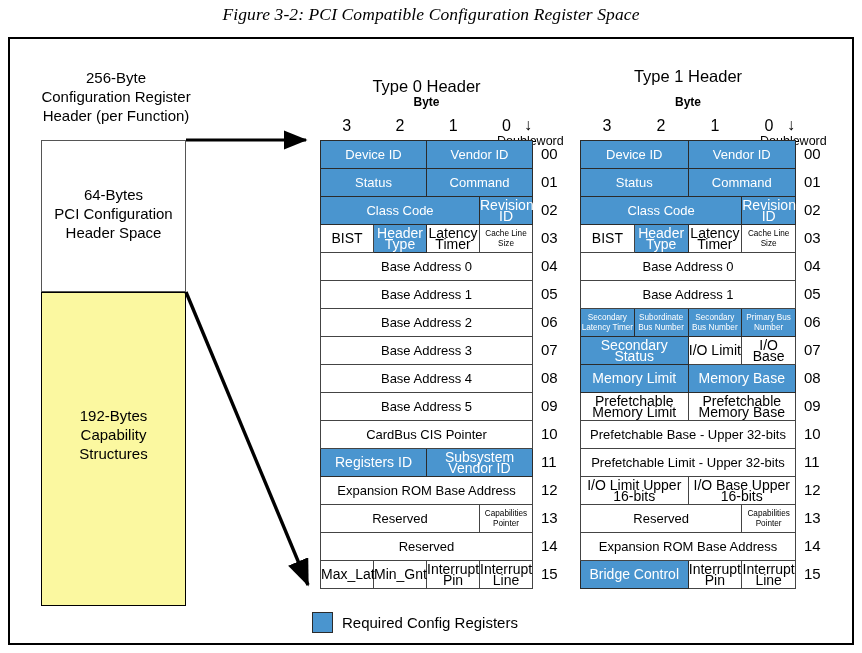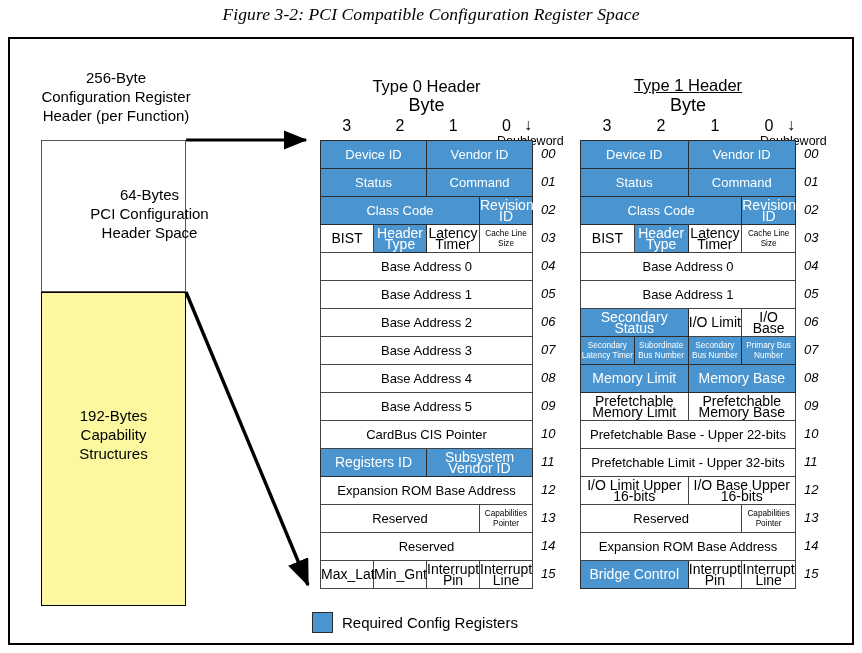--- a/index.html
+++ b/index.html
@@ -10,34 +10,34 @@
     font-family:"Liberation Serif",serif;font-style:italic;font-size:17.5px;letter-spacing:.1px;}
 
   .outer-frame{position:absolute;left:8px;top:37px;width:846px;height:608px;border:2px solid #000;box-sizing:border-box;background:#fff;}
 
   
   .left-caption{position:absolute;left:16px;top:68px;width:200px;text-align:center;font-size:15px;line-height:19px;font-weight:400;}
   .mem-box{position:absolute;box-sizing:border-box;border:1px solid #3a3a3a;}
   .mem-top{left:41px;top:140px;width:145px;height:152px;background:#fff;border-color:#555;}
   .mem-bot{left:41px;top:292px;width:145px;height:314px;background:#fbf8a0;border:1px solid #000;}
   .mem-label{position:absolute;width:145px;text-align:center;font-size:15px;line-height:19px;}
-  .mem-top-label{left:41px;top:185px;padding-left:36px;}
+  .mem-top-label{left:41px;top:185px;}
   .mem-bot-label{left:41px;top:406px;}
 
   
   .arrow-svg{position:absolute;left:0;top:0;width:862px;height:653px;pointer-events:none;}
 
   
   .tbl-wrap{position:absolute;}
   .t0{left:320px;top:140px;}
   .t1{left:580px;top:140px;}
   .tbl-title{position:absolute;text-align:center;font-size:16.5px;}
   .t0-title{left:320px;top:68px;width:213px;margin-top:9px;}
-  .t1-title{left:580px;top:76px;width:216px;text-decoration:underline;}
-  .byte-word{position:absolute;text-align:center;font-size:18px;}
+  .t1-title{left:580px;top:67px;width:216px;}
+  .byte-word{position:absolute;text-align:center;font-size:12px;font-weight:bold;}
   .t0-byte{left:320px;top:95px;width:213px;}
   .t1-byte{left:580px;top:95px;width:216px;}
   .dw-word{position:absolute;font-size:12.5px;margin-top:36px;}
   .t0-dw{left:497px;top:98px;}
   .t1-dw{left:760px;top:98px;}
   .dw-arrow{position:absolute;font-size:16px;line-height:16px;}
   .t0-dwa{left:524px;top:117px;}
   .t1-dwa{left:787px;top:117px;}
 
   .bytenums{position:absolute;display:flex;font-size:16px;font-weight:400;}
@@ -47,21 +47,21 @@
 
   table.reg{border-collapse:collapse;table-layout:fixed;}
   table.reg.w0{width:213px;}
   table.reg.w1{width:216px;}
   table.reg td{border:1px solid #444;padding:0;text-align:center;vertical-align:middle;
     font-size:11.5px;line-height:12.5px;height:28px;box-sizing:border-box;background:#fff;color:#000;}
   table.reg td.blue{background:#4a95cf;color:#fff;border-color:#2b2b2b;}
   table.reg td.big{font-size:13px;line-height:14px;}
   table.reg td.tiny{font-size:8.2px;line-height:9.2px;}
   table.reg td.sm{font-size:14px;line-height:11px;text-align:center;}
-  .dwcol{position:absolute;font-size:13px;font-style:italic;}
+  .dwcol{position:absolute;font-size:15px;}
   .t0-dwcol{left:541px;top:140px;}
   .t1-dwcol{left:804px;top:140px;}
   .dwcol div{height:28px;line-height:28px;}
 
   
   .legend{position:absolute;left:312px;top:612px;display:flex;align-items:center;gap:9px;}
   .legend-swatch{width:21px;height:21px;background:#4a95cf;border:1px solid #2b2b2b;box-sizing:border-box;}
   .legend-text{font-size:15px;}
 </style>
 </head>
@@ -228,40 +228,40 @@
             <td colspan="1" class="sm">Latency Timer</td>
             <td colspan="1" class="tiny">Cache Line Size</td>
           </tr>
           <tr>
             <td colspan="4" class="big">Base Address 0</td>
           </tr>
           <tr>
             <td colspan="4" class="big">Base Address 1</td>
           </tr>
           <tr>
-            <td colspan="2" class="blue sm">Secondary Status</td>
-            <td colspan="1" class="sm">I/O Limit</td>
-            <td colspan="1" class="sm">I/O Base</td>
-          </tr>
-          <tr>
             <td colspan="1" class="blue tiny">Secondary Latency Timer</td>
             <td colspan="1" class="blue tiny">Subordinate Bus Number</td>
             <td colspan="1" class="blue tiny">Secondary Bus Number</td>
             <td colspan="1" class="blue tiny">Primary Bus Number</td>
           </tr>
           <tr>
+            <td colspan="2" class="blue sm">Secondary Status</td>
+            <td colspan="1" class="sm">I/O Limit</td>
+            <td colspan="1" class="sm">I/O Base</td>
+          </tr>
+          <tr>
             <td colspan="2" class="blue sm">Memory Limit</td>
             <td colspan="2" class="blue sm">Memory Base</td>
           </tr>
           <tr>
             <td colspan="2" class="sm">Prefetchable Memory Limit</td>
             <td colspan="2" class="sm">Prefetchable Memory Base</td>
           </tr>
           <tr>
-            <td colspan="4" class="big">Prefetchable Base - Upper 22-bits</td>
+            <td colspan="4" class="big">Prefetchable Base - Upper 32-bits</td>
           </tr>
           <tr>
             <td colspan="4" class="big">Prefetchable Limit - Upper 32-bits</td>
           </tr>
           <tr>
             <td colspan="2" class="sm">I/O Limit Upper 16-bits</td>
             <td colspan="2" class="sm">I/O Base Upper 16-bits</td>
           </tr>
           <tr>
             <td colspan="3" class="big">Reserved</td>

